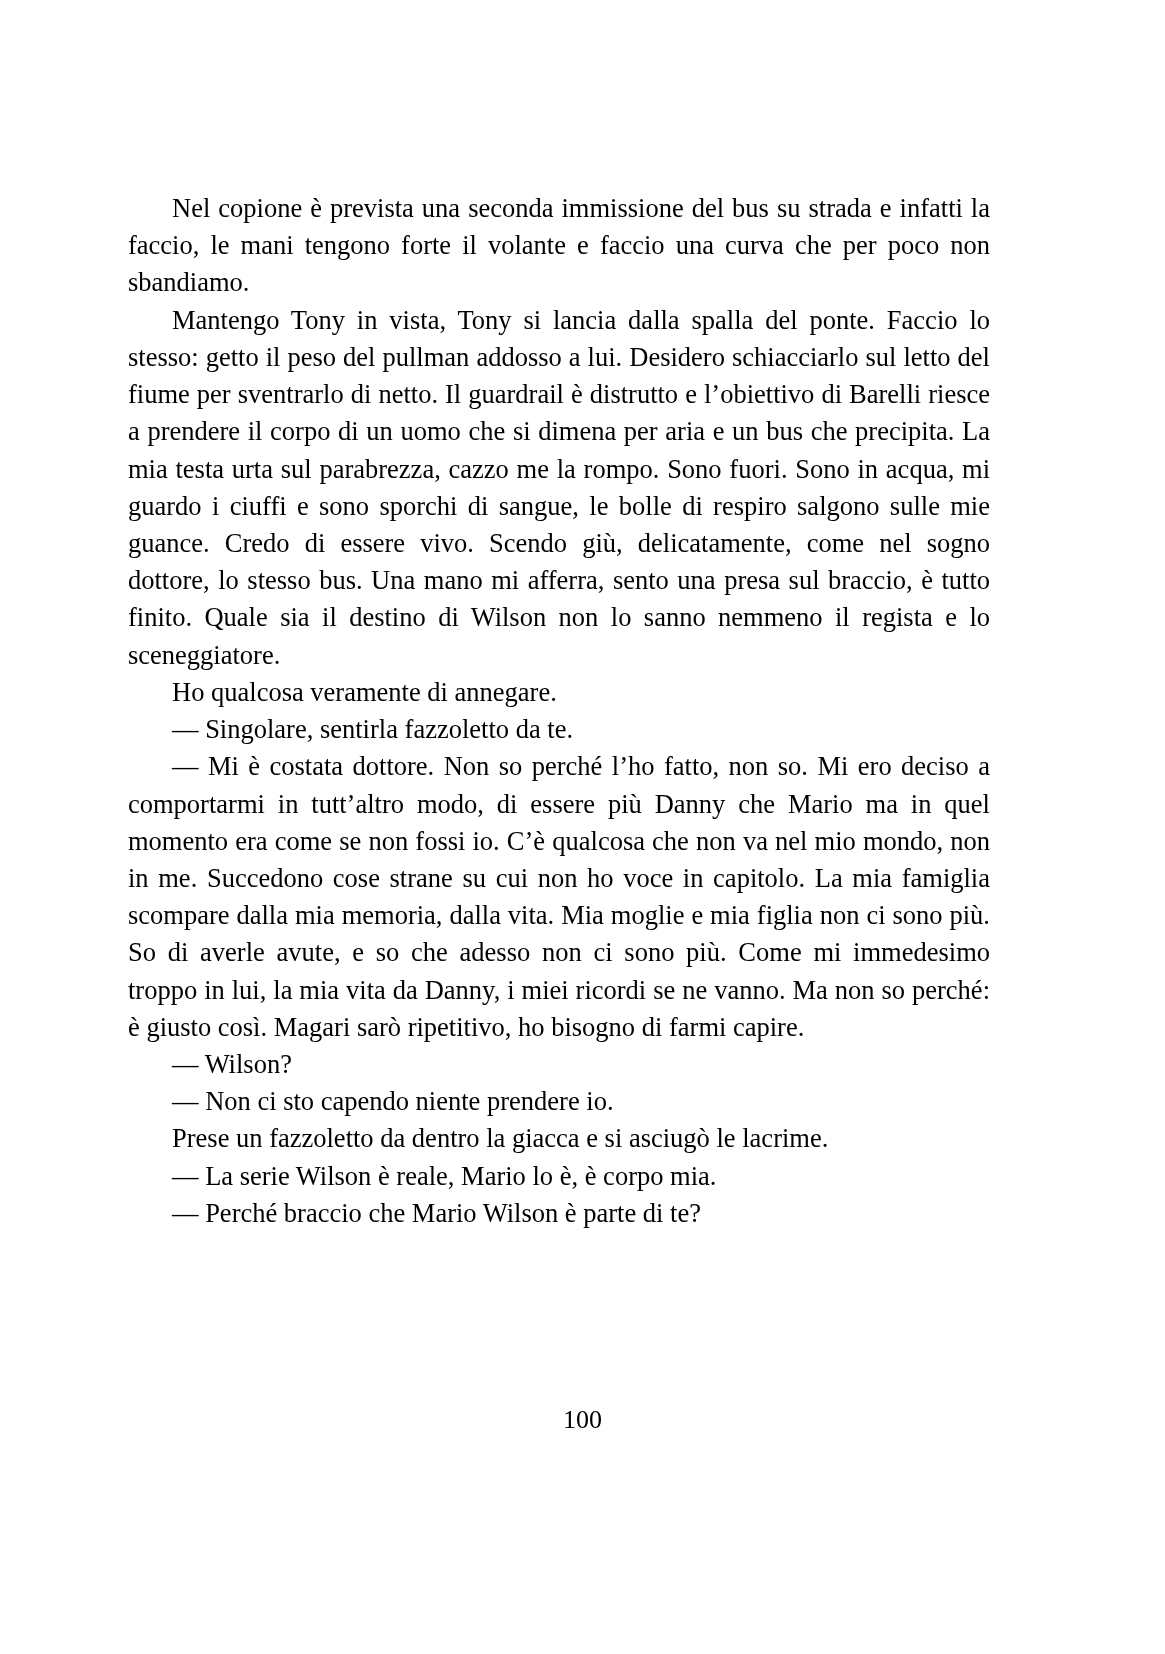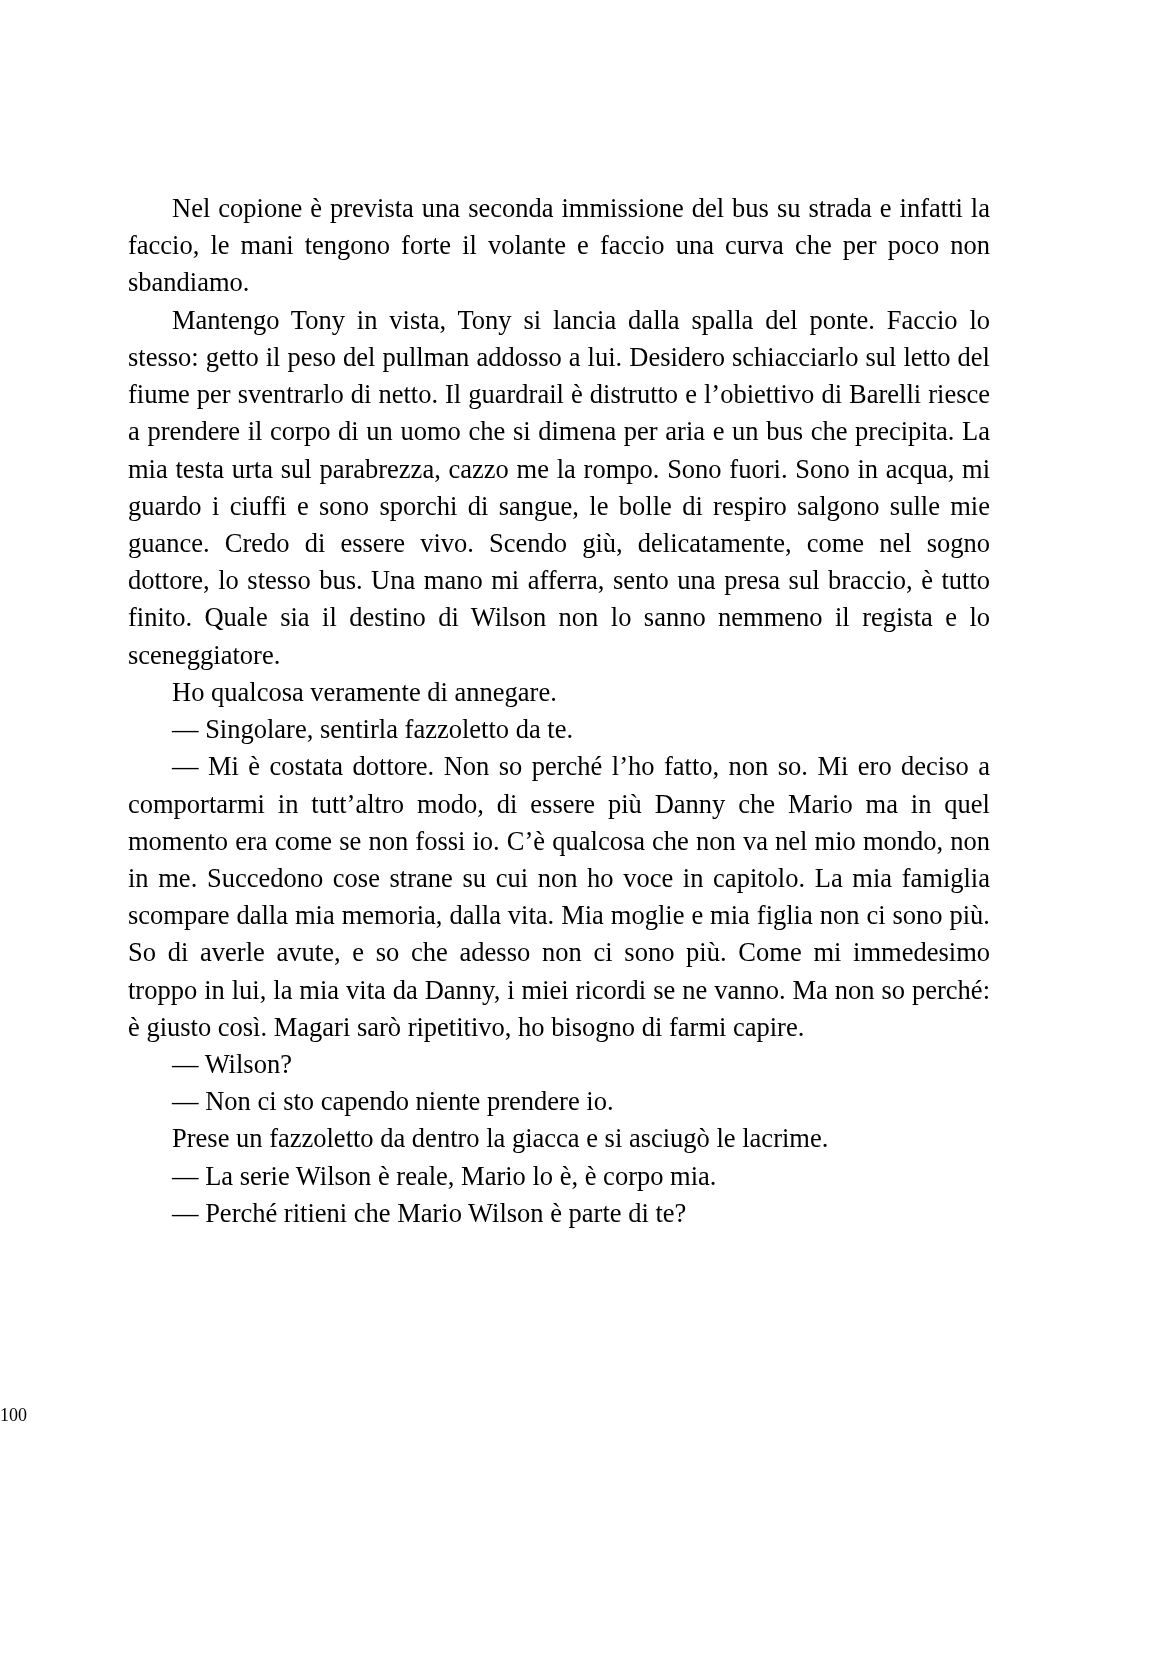--- a/index.html
+++ b/index.html
@@ -38,34 +38,35 @@
     font-family: "Liberation Serif", serif;
   }
   p.indent {
     text-indent: 44px;
   }
   .page-number {
     position: absolute;
     left: 0;
     right: 0;
     top: 1405px;
-    font-size: 18px;
+    text-align: center;
+    font-size: 26px;
     font-family: "Liberation Serif", serif;
   }
 </style>
 </head>
 <body>
 
 <div class="page">
   <div class="text-block">
     <p class="indent">Nel copione è prevista una seconda immissione del bus su strada e infatti la faccio, le mani tengono forte il volante e faccio una curva che per poco non sbandiamo.</p>
     <p class="indent">Mantengo Tony in vista, Tony si lancia dalla spalla del ponte. Faccio lo stesso: getto il peso del pullman addosso a lui. Desidero schiacciarlo sul letto del fiume per sventrarlo di netto. Il guardrail è distrutto e l’obiettivo di Barelli riesce a prendere il corpo di un uomo che si dimena per aria e un bus che precipita. La mia testa urta sul parabrezza, cazzo me la rompo. Sono fuori. Sono in acqua, mi guardo i ciuffi e sono sporchi di sangue, le bolle di respiro salgono sulle mie guance. Credo di essere vivo. Scendo giù, delicatamente, come nel sogno dottore, lo stesso bus. Una mano mi afferra, sento una presa sul braccio, è tutto finito. Quale sia il destino di Wilson non lo sanno nemmeno il regista e lo sceneggiatore.</p>
     <p class="indent">Ho qualcosa veramente di annegare.</p>
     <p class="indent">— Singolare, sentirla fazzoletto da te.</p>
     <p class="indent">— Mi è costata dottore. Non so perché l’ho fatto, non so. Mi ero deciso a comportarmi in tutt’altro modo, di essere più Danny che Mario ma in quel momento era come se non fossi io. C’è qualcosa che non va nel mio mondo, non in me. Succedono cose strane su cui non ho voce in capitolo. La mia famiglia scompare dalla mia memoria, dalla vita. Mia moglie e mia figlia non ci sono più. So di averle avute, e so che adesso non ci sono più. Come mi immedesimo troppo in lui, la mia vita da Danny, i miei ricordi se ne vanno. Ma non so perché: è giusto così. Magari sarò ripetitivo, ho bisogno di farmi capire.</p>
     <p class="indent">— Wilson?</p>
     <p class="indent">— Non ci sto capendo niente prendere io.</p>
     <p class="indent">Prese un fazzoletto da dentro la giacca e si asciugò le lacrime.</p>
     <p class="indent">— La serie Wilson è reale, Mario lo è, è corpo mia.</p>
-    <p class="indent">— Perché ritieni che Mario Wilson è parte di te?</p>
+    <p class="indent">— Perché braccio che Mario Wilson è parte di te?</p>
   </div>
   <div class="page-number">100</div>
 </div>
 
 </body></html>

